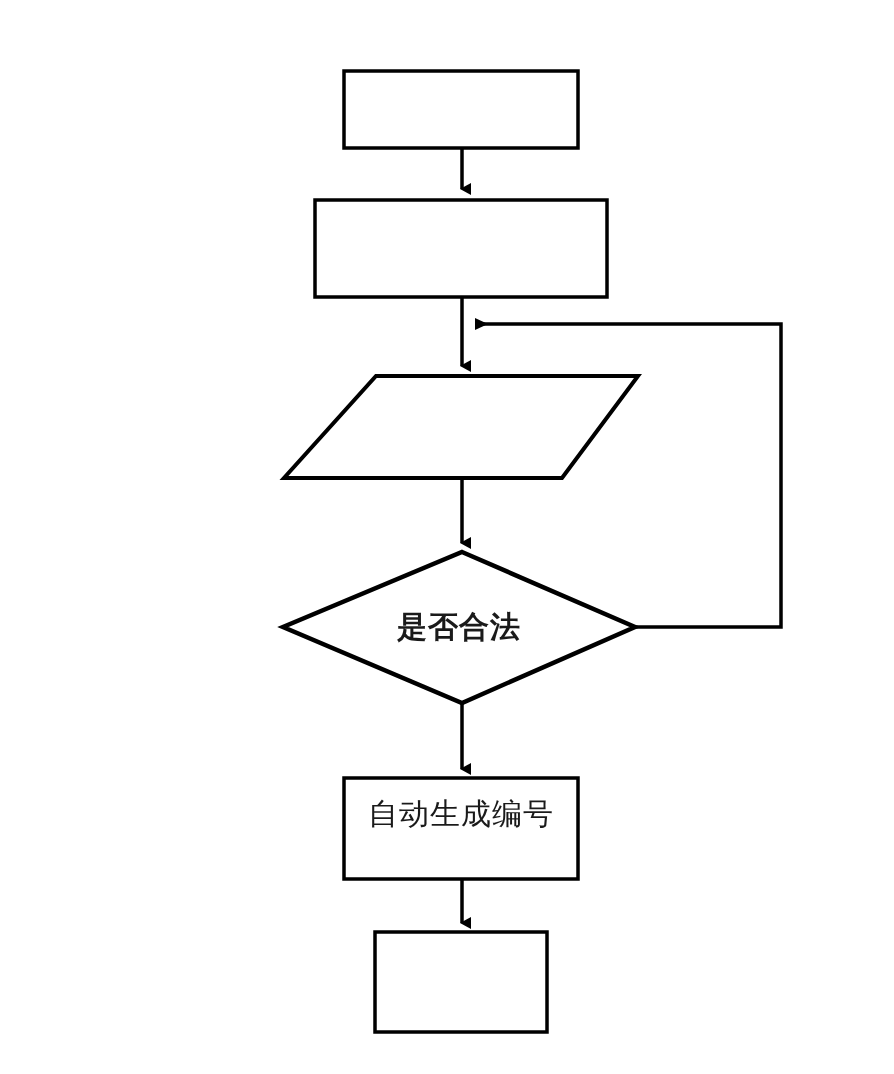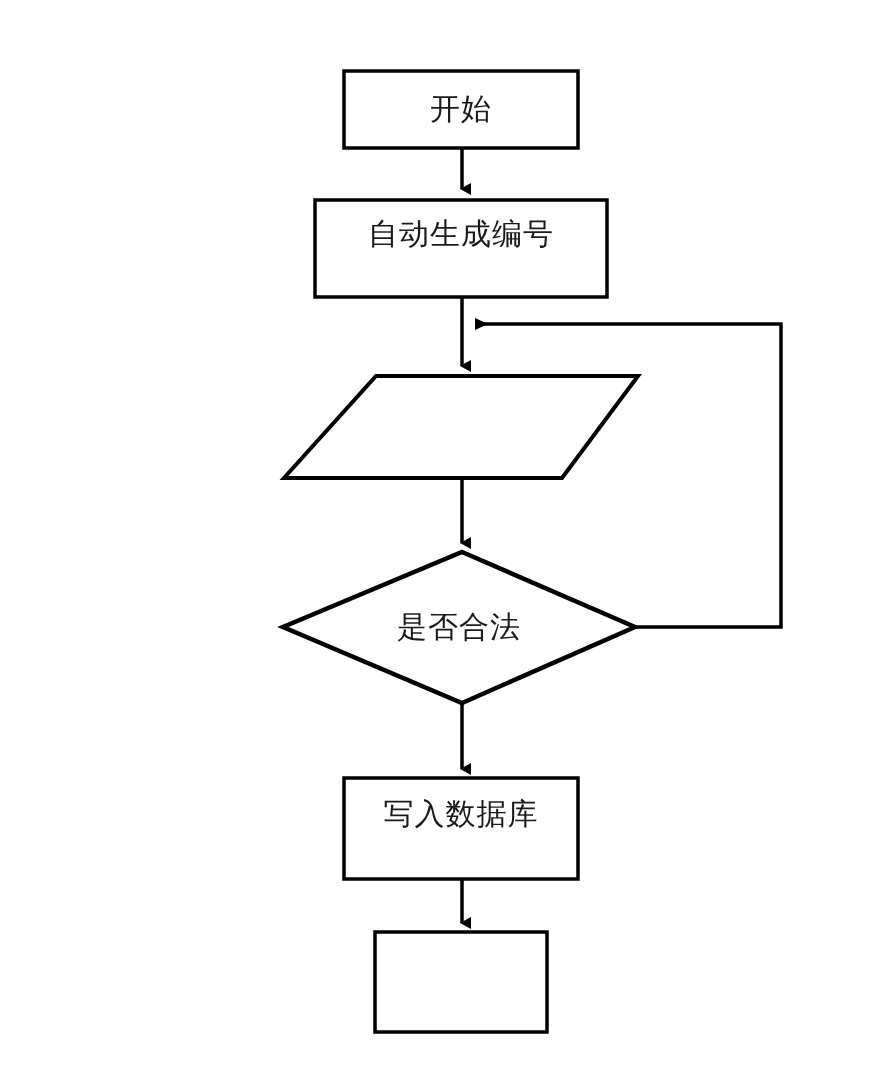--- a/index.html
+++ b/index.html
@@ -71,23 +71,21 @@
 
     <line x1="462" y1="478" x2="462" y2="543" stroke="#000000" stroke-width="3.5" marker-end="url(#arrow-down)"></line>
 
     <line x1="462" y1="703" x2="462" y2="769" stroke="#000000" stroke-width="3.5" marker-end="url(#arrow-down)"></line>
 
     <line x1="462" y1="879" x2="462" y2="923" stroke="#000000" stroke-width="3.5" marker-end="url(#arrow-down)"></line>
 
     <path d="M 635 627 L 781 627 L 781 324 L 476 324" fill="none" stroke="#000000" stroke-width="3.5" marker-end="url(#arrow-left)"></path>
   </svg>
 
-  <div class="shape-label" style="left:344px; top:71px; width:234px; height:77px;">开始</div>
-
-  <div class="shape-label" style="left:315px; top:200px; width:292px; height:68px;">自动生成编号</div>
 
 
-  <div class="shape-label" style="left:283px; top:552px; width:352px; height:151px;">是否合法</div>
 
-  <div class="shape-label" style="left:344px; top:778px; width:234px; height:72px;">写入数据库</div>
+  <div class="shape-label" style="left:283px; top:552px; width:352px; height:151px;font-weight:bold;">是否合法</div>
+
+  <div class="shape-label" style="left:344px; top:778px; width:234px; height:72px;">自动生成编号</div>
 
 
 </div>
 
 </body></html>

